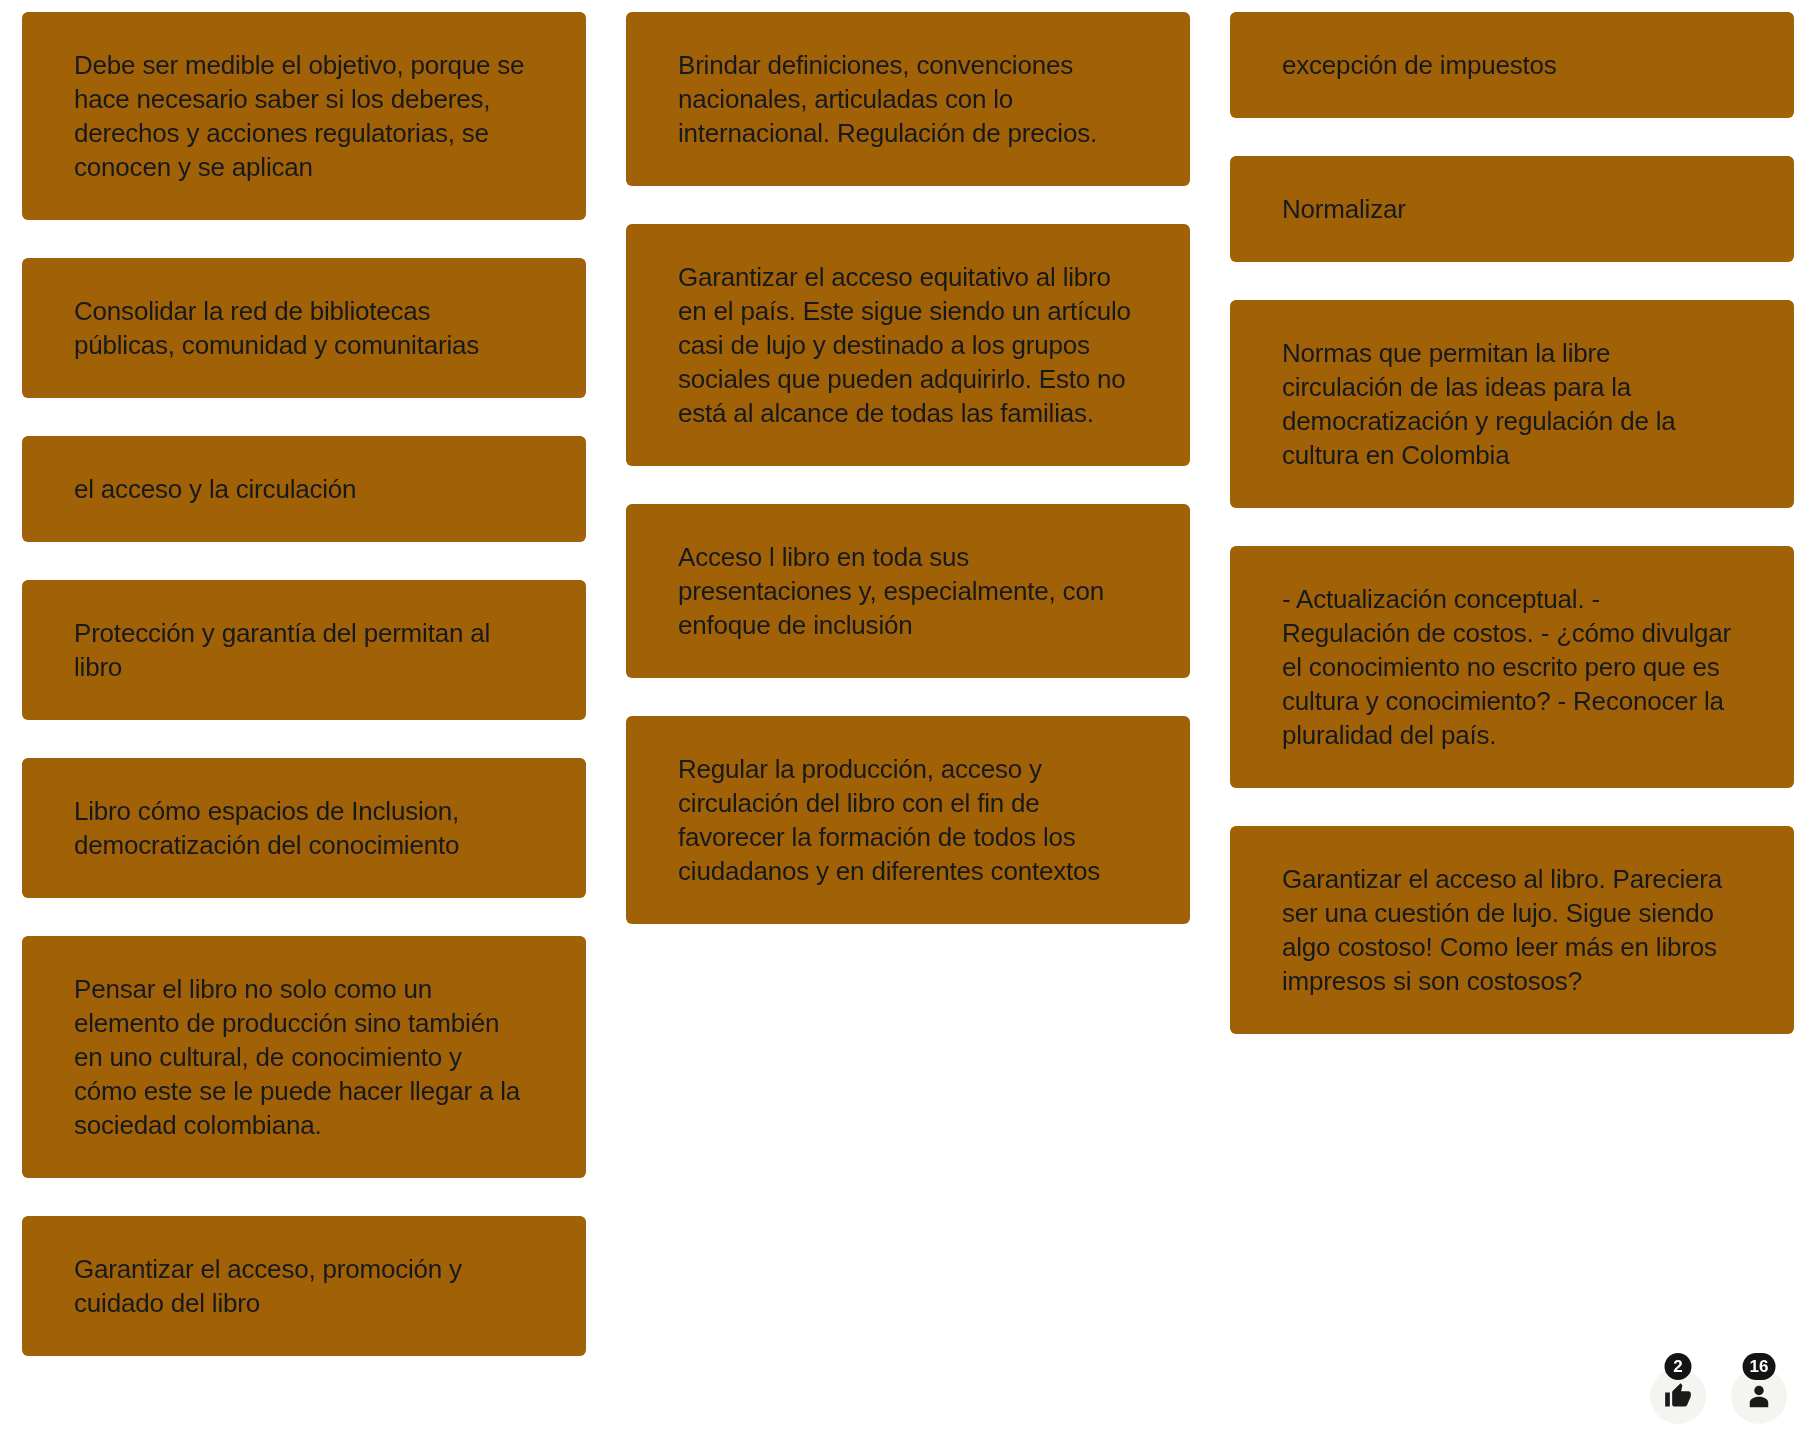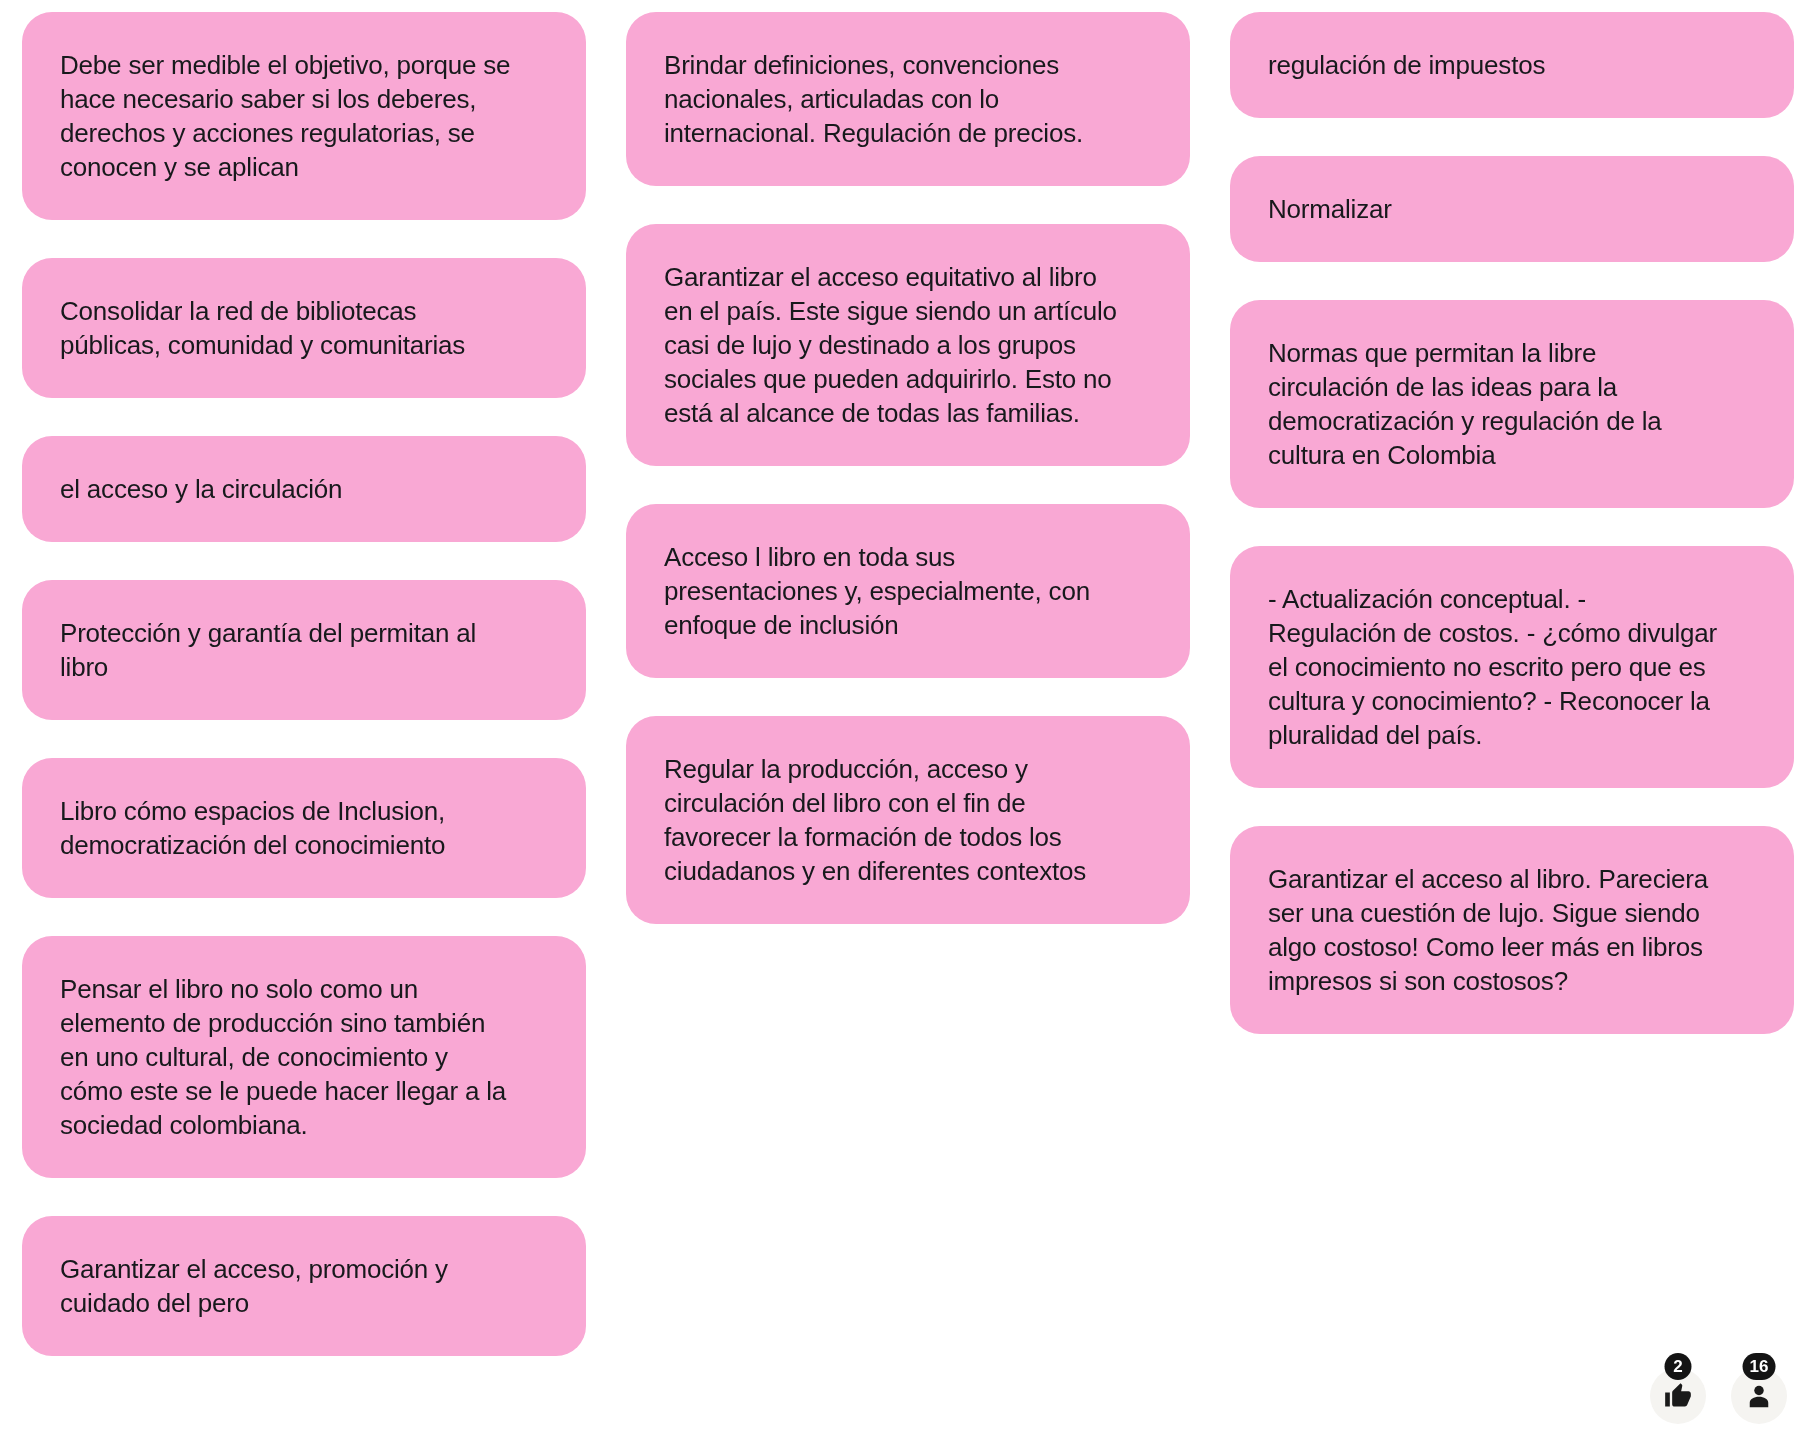--- a/index.html
+++ b/index.html
@@ -19,23 +19,23 @@
     gap: 40px;
     align-items: flex-start;
   }
   .col {
     width: 564px;
     display: flex;
     flex-direction: column;
     gap: 38px;
   }
   .card {
-    background: #f9a8d4;
-    border-radius: 30px;
-    padding: 36px 38px;
+    background: #a16207;
+    border-radius: 6px;
+    padding: 36px 52px;
     box-sizing: border-box;
     width: 100%;
   }
   .card-text {
     display: block;
     white-space: pre-line;
     font-size: 26px;
     line-height: 34px;
     letter-spacing: -0.2px;
     color: #17191c;
@@ -114,21 +114,21 @@
     </div>
     <div class="card">
       <span class="card-text">Pensar el libro no solo como un
 elemento de producción sino también
 en uno cultural, de conocimiento y
 cómo este se le puede hacer llegar a la
 sociedad colombiana.</span>
     </div>
     <div class="card">
       <span class="card-text">Garantizar el acceso, promoción y
-cuidado del pero</span>
+cuidado del libro</span>
     </div>
   </div>
 
   <div class="col">
     <div class="card">
       <span class="card-text">Brindar definiciones, convenciones
 nacionales, articuladas con lo
 internacional. Regulación de precios.</span>
     </div>
     <div class="card">
@@ -146,21 +146,21 @@
     <div class="card">
       <span class="card-text">Regular la producción, acceso y
 circulación del libro con el fin de
 favorecer la formación de todos los
 ciudadanos y en diferentes contextos</span>
     </div>
   </div>
 
   <div class="col">
     <div class="card">
-      <span class="card-text">regulación de impuestos</span>
+      <span class="card-text">excepción de impuestos</span>
     </div>
     <div class="card">
       <span class="card-text">Normalizar</span>
     </div>
     <div class="card">
       <span class="card-text">Normas que permitan la libre
 circulación de las ideas para la
 democratización y regulación de la
 cultura en Colombia</span>
     </div>

